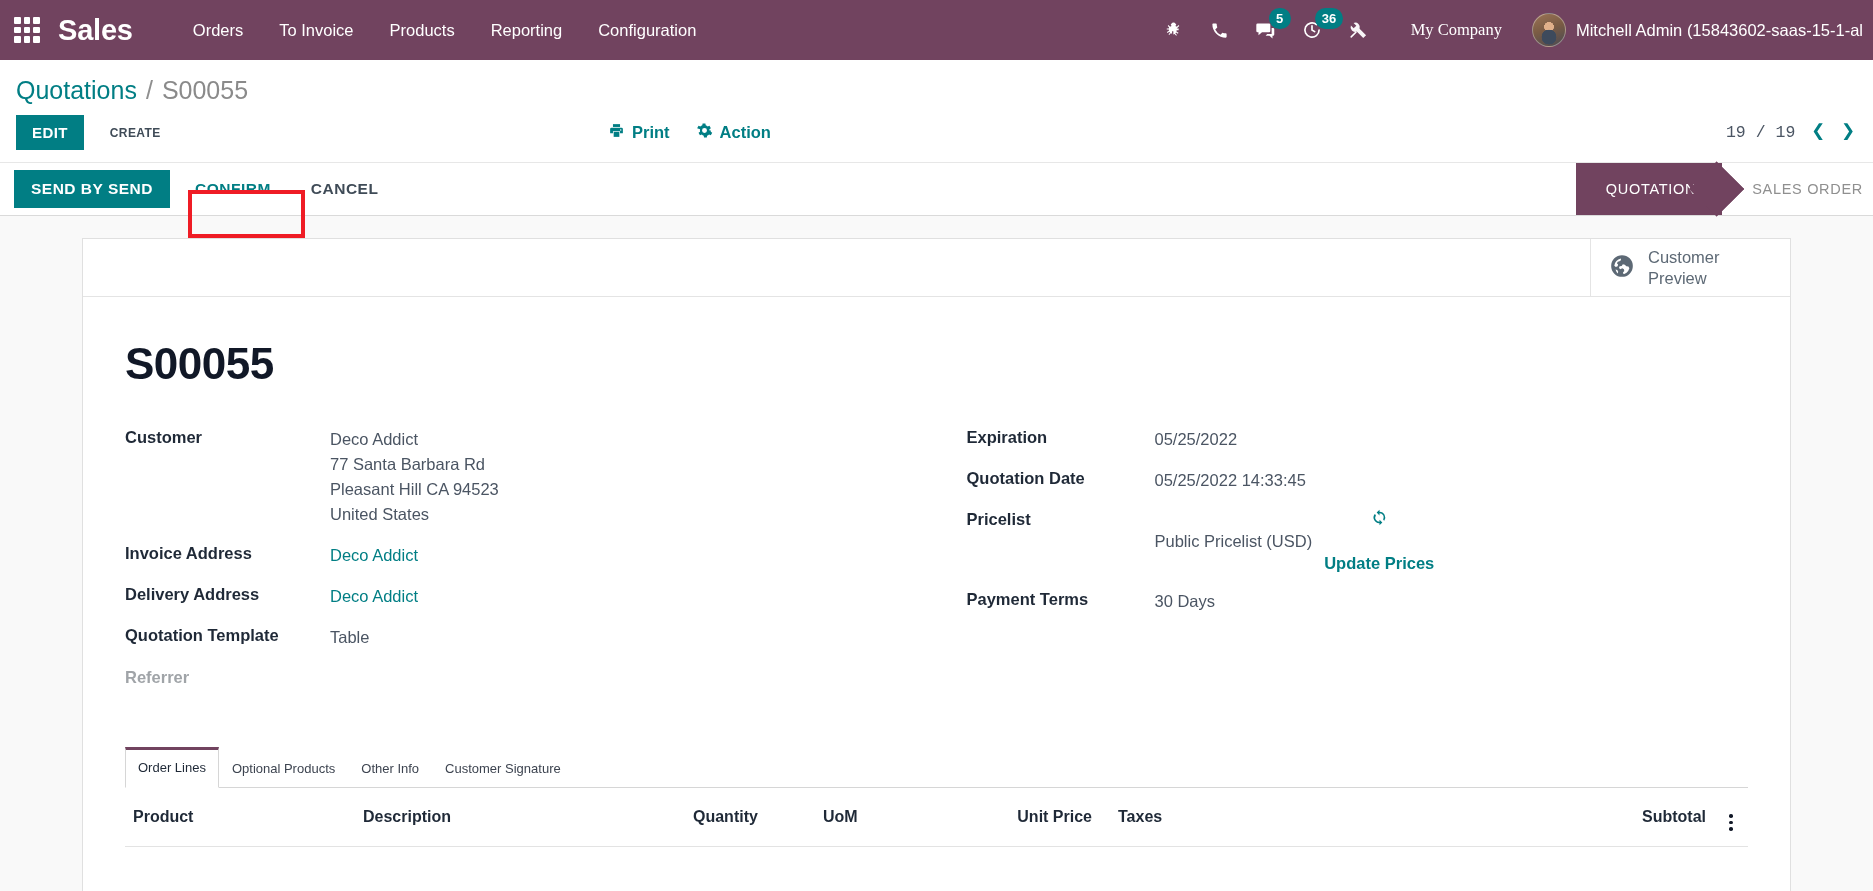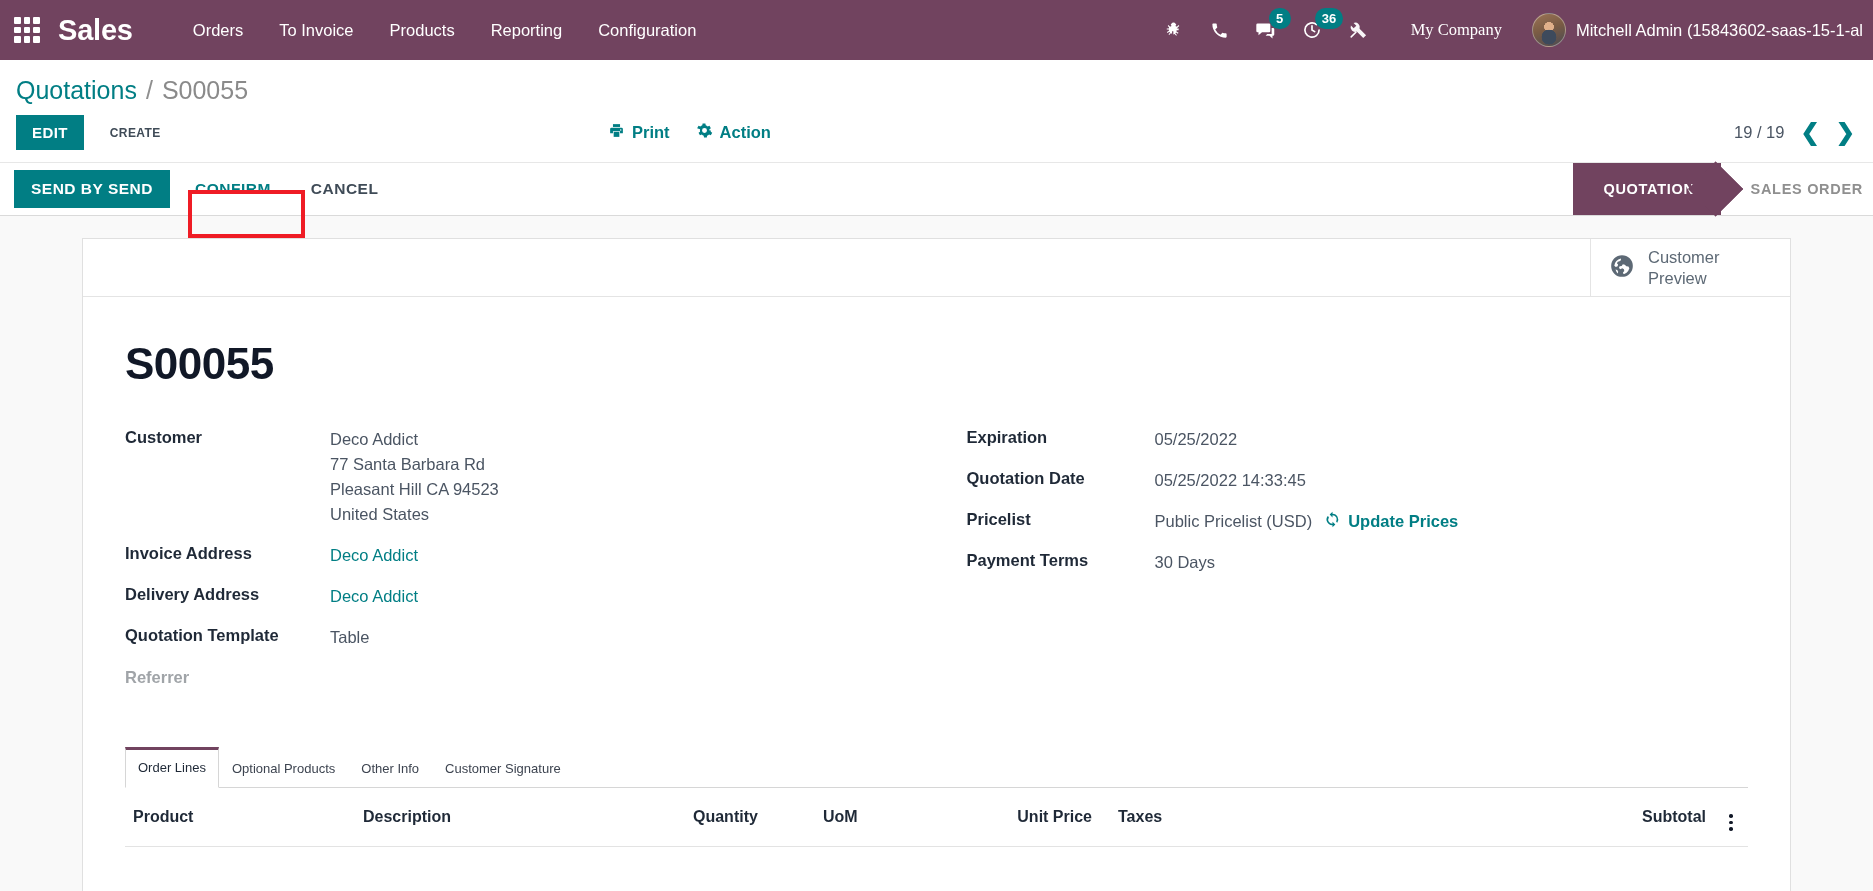--- a/index.html
+++ b/index.html
@@ -166,20 +166,21 @@
     align-items: center;
     gap: 7px;
     cursor: pointer;
   }
   .cp-right {
     margin-left: auto;
     display: flex;
     align-items: center;
     gap: 16px;
     padding-right: 2px;
+    font-family: Liberation Mono, monospace;
   }
   .pager-text { color: #4b5563; font-size: 16.5px; white-space: nowrap; }
   .pager-btn {
     color: #017e84;
     font-size: 23px;
     cursor: pointer;
     line-height: 1;
     font-weight: bold;
     user-select: none;
   }
@@ -233,21 +234,21 @@
   .stages {
     margin-left: auto;
     display: flex;
     align-items: stretch;
     height: 100%;
   }
   .stage {
     display: flex;
     align-items: center;
     font-size: 14.5px;
-    font-weight: bold;
+    font-weight: normal;
     letter-spacing: 0.7px;
     color: #8f8f8f;
     padding: 0 26px 0 30px;
     position: relative;
     cursor: pointer;
     background: #ffffff;
   }
   .stage::after {
     content: "";
     position: absolute;
@@ -341,22 +342,23 @@
   .fvalue { font-size: 16.5px; color: #4b5563; line-height: 1.52; }
   .fvalue.link { color: #017e84; cursor: pointer; }
   .addr-line { color: #4b5563; }
   .fvalue-row { display: flex; align-items: center; gap: 12px; }
   .update-prices {
     color: #017e84;
     font-weight: bold;
     font-size: 16.5px;
     display: flex;
     align-items: center;
-    gap: 7px;
-    cursor: pointer;
+    gap: 24px;
+    cursor: pointer;
+    flex-direction: column;
   }
   .right-col .flabel { width: 188px; }
 
   
   .notebook { margin-top: 44px; }
   .tabs {
     display: flex;
     align-items: flex-end;
     border-bottom: 1px solid #d6d6d6;
     padding-left: 0px;

